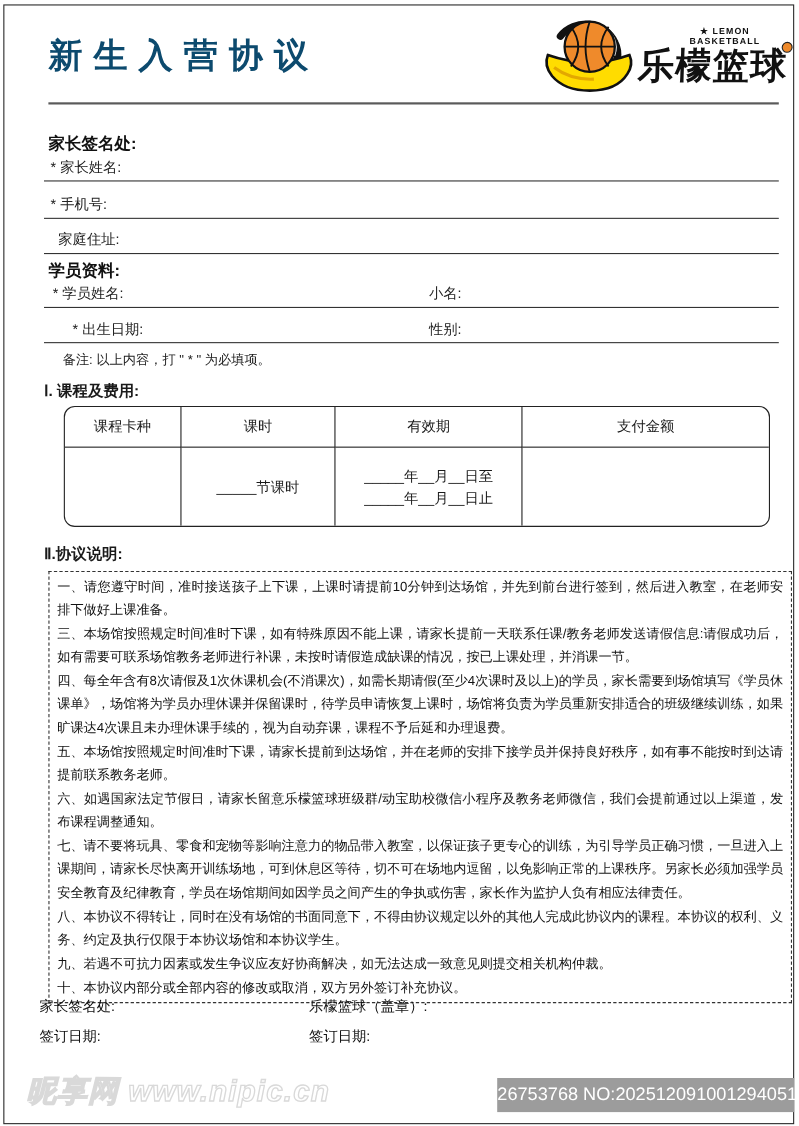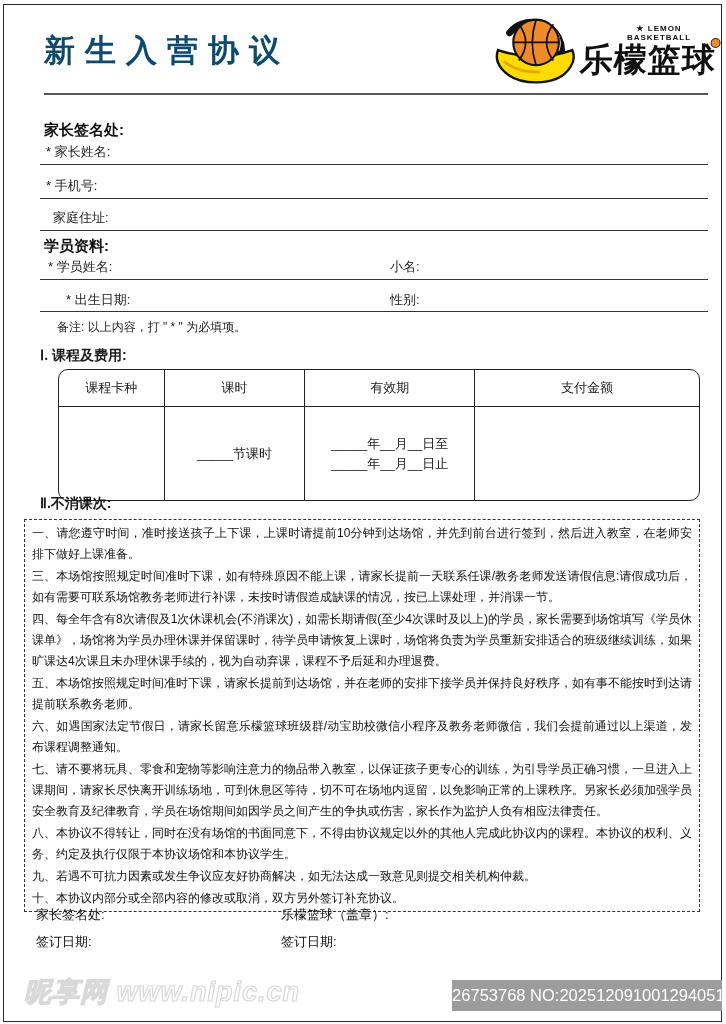--- a/index.html
+++ b/index.html
@@ -20,29 +20,29 @@
   .mini-ball { position:absolute; right:-4px; top:-4px; width:10px; height:10px; border-radius:50%; background:#ef8a2b; border:1px solid #222; }
 
   
   .sec-heading { position:absolute; left:44px; font-size:15px; font-weight:bold; color:#111; }
   .field-label { position:absolute; font-size:13px; color:#222; white-space:nowrap; }
   .field-line { position:absolute; left:40px; right:18px; border-top:1px solid #333; }
   .note-text { position:absolute; left:57px; top:319px; font-size:12px; color:#222; }
 
   
   .tbl-heading { position:absolute; left:40px; top:347px; font-size:14px; font-weight:bold; }
-  .course-table { position:absolute; left:58px; top:369px; width:642px; height:132px; border:1.5px solid #222; border-radius:10px; display:grid; grid-template-columns:16.5% 22% 26.5% 35%; grid-template-rows:37px 1fr; overflow:hidden; }
+  .course-table { position:absolute; left:58px; top:369px; width:642px; height:110px; border:1.5px solid #222; border-radius:10px; display:grid; grid-template-columns:16.5% 22% 26.5% 35%; grid-template-rows:37px 1fr; overflow:hidden; }
   .course-table .cell { border-right:1.5px solid #222; display:flex; align-items:center; justify-content:center; font-size:13px; text-align:center; flex-direction:column; }
   .course-table .cell:nth-child(4n) { border-right:none; }
   .course-table .head { border-bottom:1.5px solid #222; font-size:13px; }
   .validity-line { line-height:20px; }
 
   
   .agr-heading { position:absolute; left:40px; top:495px; font-size:14px; font-weight:bold; }
-  .agreement-box { position:absolute; left:24px; top:519px; width:676px; height:393px; border:1px dashed #333; padding:3px 7px 0 7px; }
+  .agreement-box { position:absolute; left:44px; top:519px; width:676px; height:393px; border:1px dashed #333; padding:3px 7px 0 7px; }
   .clause { font-size:12px; line-height:21px; color:#111; margin-bottom:1px; text-align:justify; }
 
   
   .sig-label { position:absolute; font-size:13px; color:#111; white-space:nowrap; }
 
   
   .watermark { position:absolute; left:24px; top:974px; font-size:27px; font-weight:900; font-style:italic; color:#ffffff; -webkit-text-stroke:1.2px #d9d9d9; letter-spacing:1px; }
   .id-box { position:absolute; left:452px; top:980px; width:270px; height:31px; background:#9c9c9c; color:#fff; font-size:16.5px; display:flex; align-items:center; justify-content:center; white-space:nowrap; }
 </style>
 </head>
@@ -109,21 +109,21 @@
   <div class="cell head">支付金额</div>
   <div class="cell"></div>
   <div class="cell">_____节课时</div>
   <div class="cell">
     <div class="validity-line">_____年__月__日至</div>
     <div class="validity-line">_____年__月__日止</div>
   </div>
   <div class="cell"></div>
 </div>
 
-<div class="agr-heading">Ⅱ.不消课次:</div>
+<div class="agr-heading">Ⅱ.协议说明:</div>
 <div class="agreement-box">
     <p class="clause">一、请您遵守时间，准时接送孩子上下课，上课时请提前10分钟到达场馆，并先到前台进行签到，然后进入教室，在老师安排下做好上课准备。</p>
     <p class="clause">三、本场馆按照规定时间准时下课，如有特殊原因不能上课，请家长提前一天联系任课/教务老师发送请假信息:请假成功后，如有需要可联系场馆教务老师进行补课，未按时请假造成缺课的情况，按已上课处理，并消课一节。</p>
     <p class="clause">四、每全年含有8次请假及1次休课机会(不消课次)，如需长期请假(至少4次课时及以上)的学员，家长需要到场馆填写《学员休课单》，场馆将为学员办理休课并保留课时，待学员申请恢复上课时，场馆将负责为学员重新安排适合的班级继续训练，如果旷课达4次课且未办理休课手续的，视为自动弃课，课程不予后延和办理退费。</p>
     <p class="clause">五、本场馆按照规定时间准时下课，请家长提前到达场馆，并在老师的安排下接学员并保持良好秩序，如有事不能按时到达请提前联系教务老师。</p>
     <p class="clause">六、如遇国家法定节假日，请家长留意乐檬篮球班级群/动宝助校微信小程序及教务老师微信，我们会提前通过以上渠道，发布课程调整通知。</p>
     <p class="clause">七、请不要将玩具、零食和宠物等影响注意力的物品带入教室，以保证孩子更专心的训练，为引导学员正确习惯，一旦进入上课期间，请家长尽快离开训练场地，可到休息区等待，切不可在场地内逗留，以免影响正常的上课秩序。另家长必须加强学员安全教育及纪律教育，学员在场馆期间如因学员之间产生的争执或伤害，家长作为监护人负有相应法律责任。</p>
     <p class="clause">八、本协议不得转让，同时在没有场馆的书面同意下，不得由协议规定以外的其他人完成此协议内的课程。本协议的权利、义务、约定及执行仅限于本协议场馆和本协议学生。</p>
     <p class="clause">九、若遇不可抗力因素或发生争议应友好协商解决，如无法达成一致意见则提交相关机构仲裁。</p>
     <p class="clause">十、本协议内部分或全部内容的修改或取消，双方另外签订补充协议。</p>

